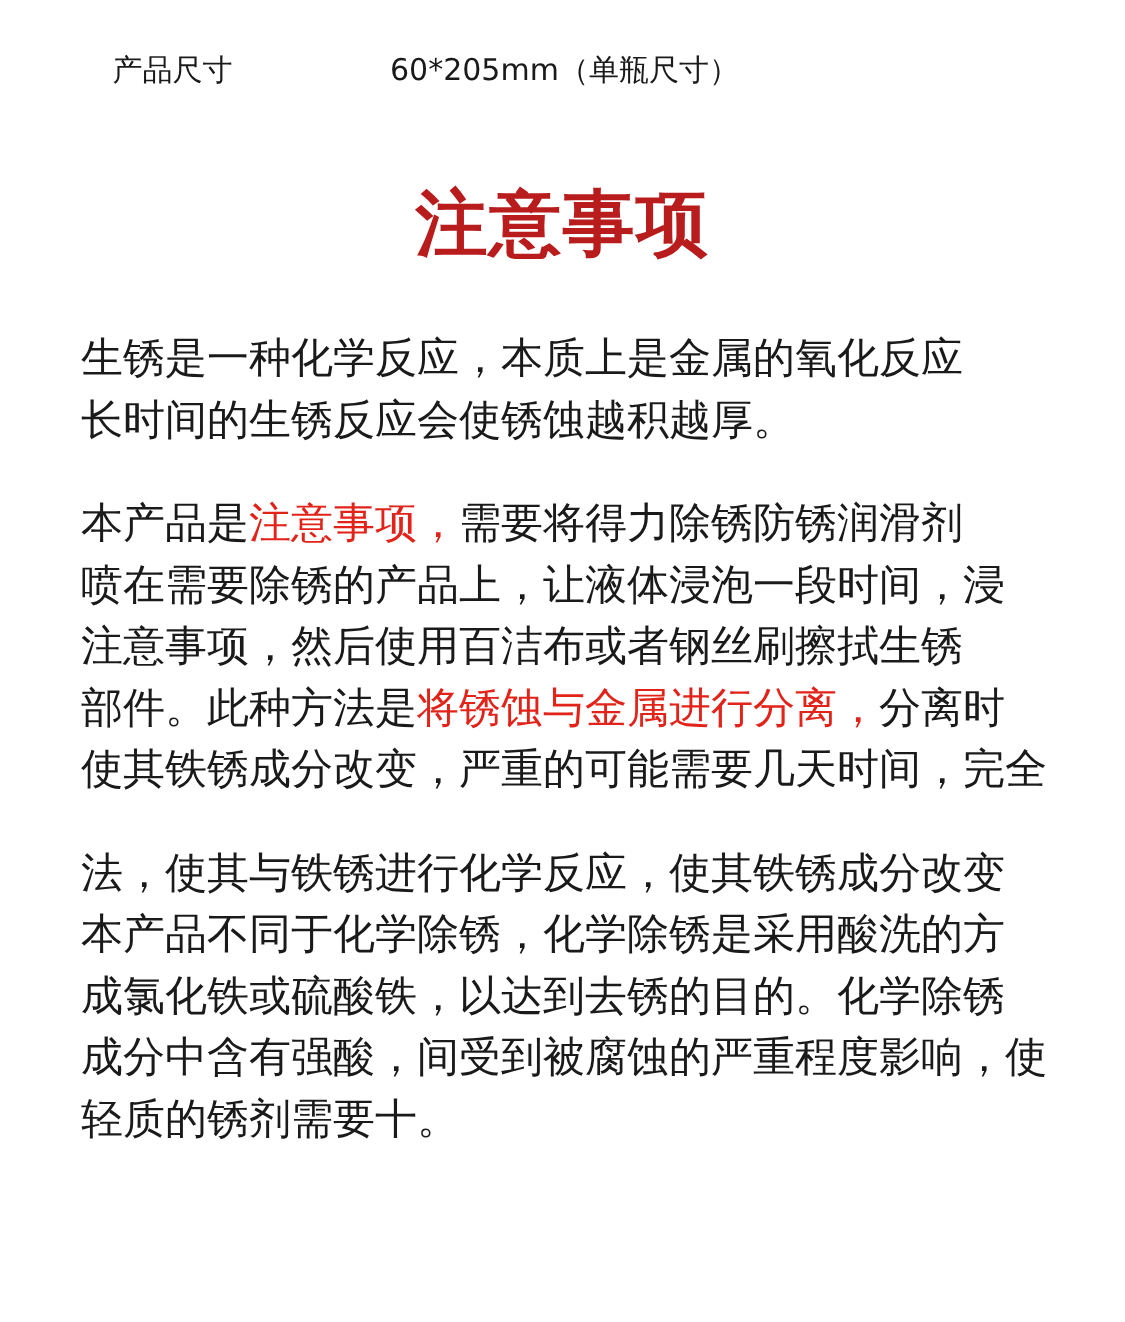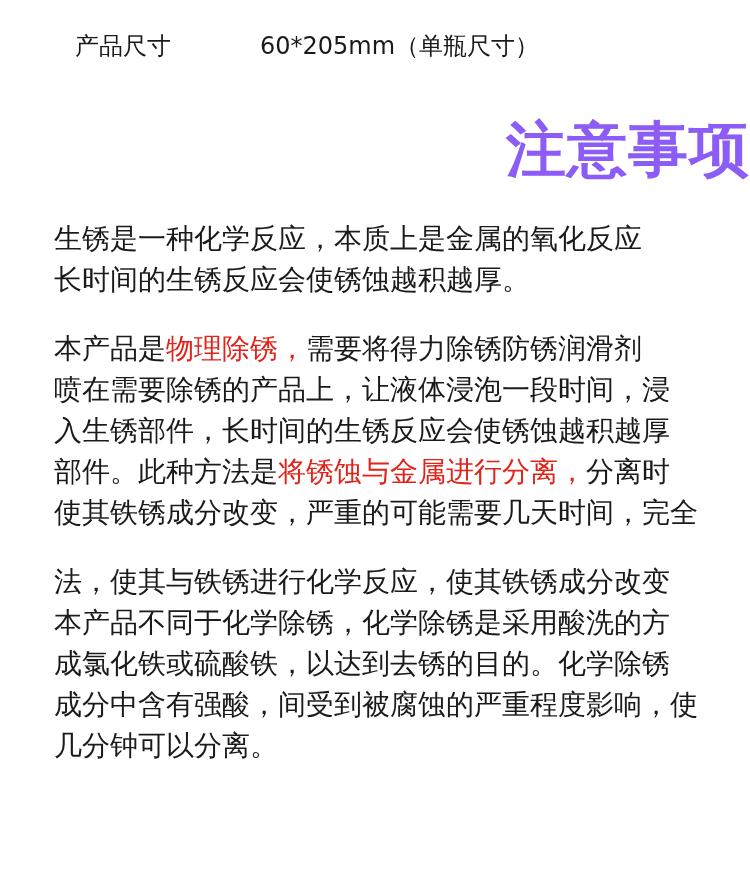--- a/index.html
+++ b/index.html
@@ -19,40 +19,40 @@
     height: 881px;
     background: var(--bg-color);
     overflow: hidden;
     color: var(--text-color);
   }
   
   .spec-row {
     display: flex;
     align-items: flex-start;
     padding: 26px 0 0 75px;
-    font-size: 24px;
+    font-size: 20px;
     line-height: 40px;
     color: var(--text-color);
   }
   .spec-label {
     flex: 0 0 auto;
     width: 185px;
   }
   .spec-value {
     flex: 0 0 auto;
   }
   
   .notice-title {
     margin: 54px 0 0 0;
-    text-align: right;
-    font-size: 60px;
+    text-align: center;
+    font-size: 48px;
     line-height: 58px;
     font-weight: 700;
     letter-spacing: 1px;
-    color: #8b5cf6;
+    color: #b91c1c;
   }
   
   .notice-body {
     margin-top: 40px;
     padding: 0 40px 0 54px;
     font-size: 28px;
     line-height: 41px;
     color: var(--text-color);
   }
   .para { margin: 0 0 28px 0; }
@@ -71,28 +71,28 @@
   </div>
 
   <h1 class="notice-title">注意事项</h1>
 
   <div class="notice-body" id="notice-body">
       <div class="para">
         <div class="line"><span>生锈是一种化学反应，本质上是金属的氧化反应</span></div>
         <div class="line"><span>长时间的生锈反应会使锈蚀越积越厚。</span></div>
       </div>
       <div class="para">
-        <div class="line"><span>本产品是</span><span class="red">物理除锈，</span><span>需要将得力除锈防锈润滑剂</span></div>
+        <div class="line"><span>本产品是</span><span class="red">注意事项，</span><span>需要将得力除锈防锈润滑剂</span></div>
         <div class="line"><span>喷在需要除锈的产品上，让液体浸泡一段时间，浸</span></div>
-        <div class="line"><span>入生锈部件，长时间的生锈反应会使锈蚀越积越厚</span></div>
+        <div class="line"><span>注意事项，然后使用百洁布或者钢丝刷擦拭生锈</span></div>
         <div class="line"><span>部件。此种方法是</span><span class="red">将锈蚀与金属进行分离，</span><span>分离时</span></div>
         <div class="line"><span>使其铁锈成分改变，严重的可能需要几天时间，完全</span></div>
       </div>
       <div class="para">
         <div class="line"><span>法，使其与铁锈进行化学反应，使其铁锈成分改变</span></div>
         <div class="line"><span>本产品不同于化学除锈，化学除锈是采用酸洗的方</span></div>
         <div class="line"><span>成氯化铁或硫酸铁，以达到去锈的目的。化学除锈</span></div>
         <div class="line"><span>成分中含有强酸，间受到被腐蚀的严重程度影响，使</span></div>
-        <div class="line"><span>几分钟可以分离。</span></div>
+        <div class="line"><span>轻质的锈剂需要十。</span></div>
       </div>
     </div>
 
 </div>
 
 </body></html>

